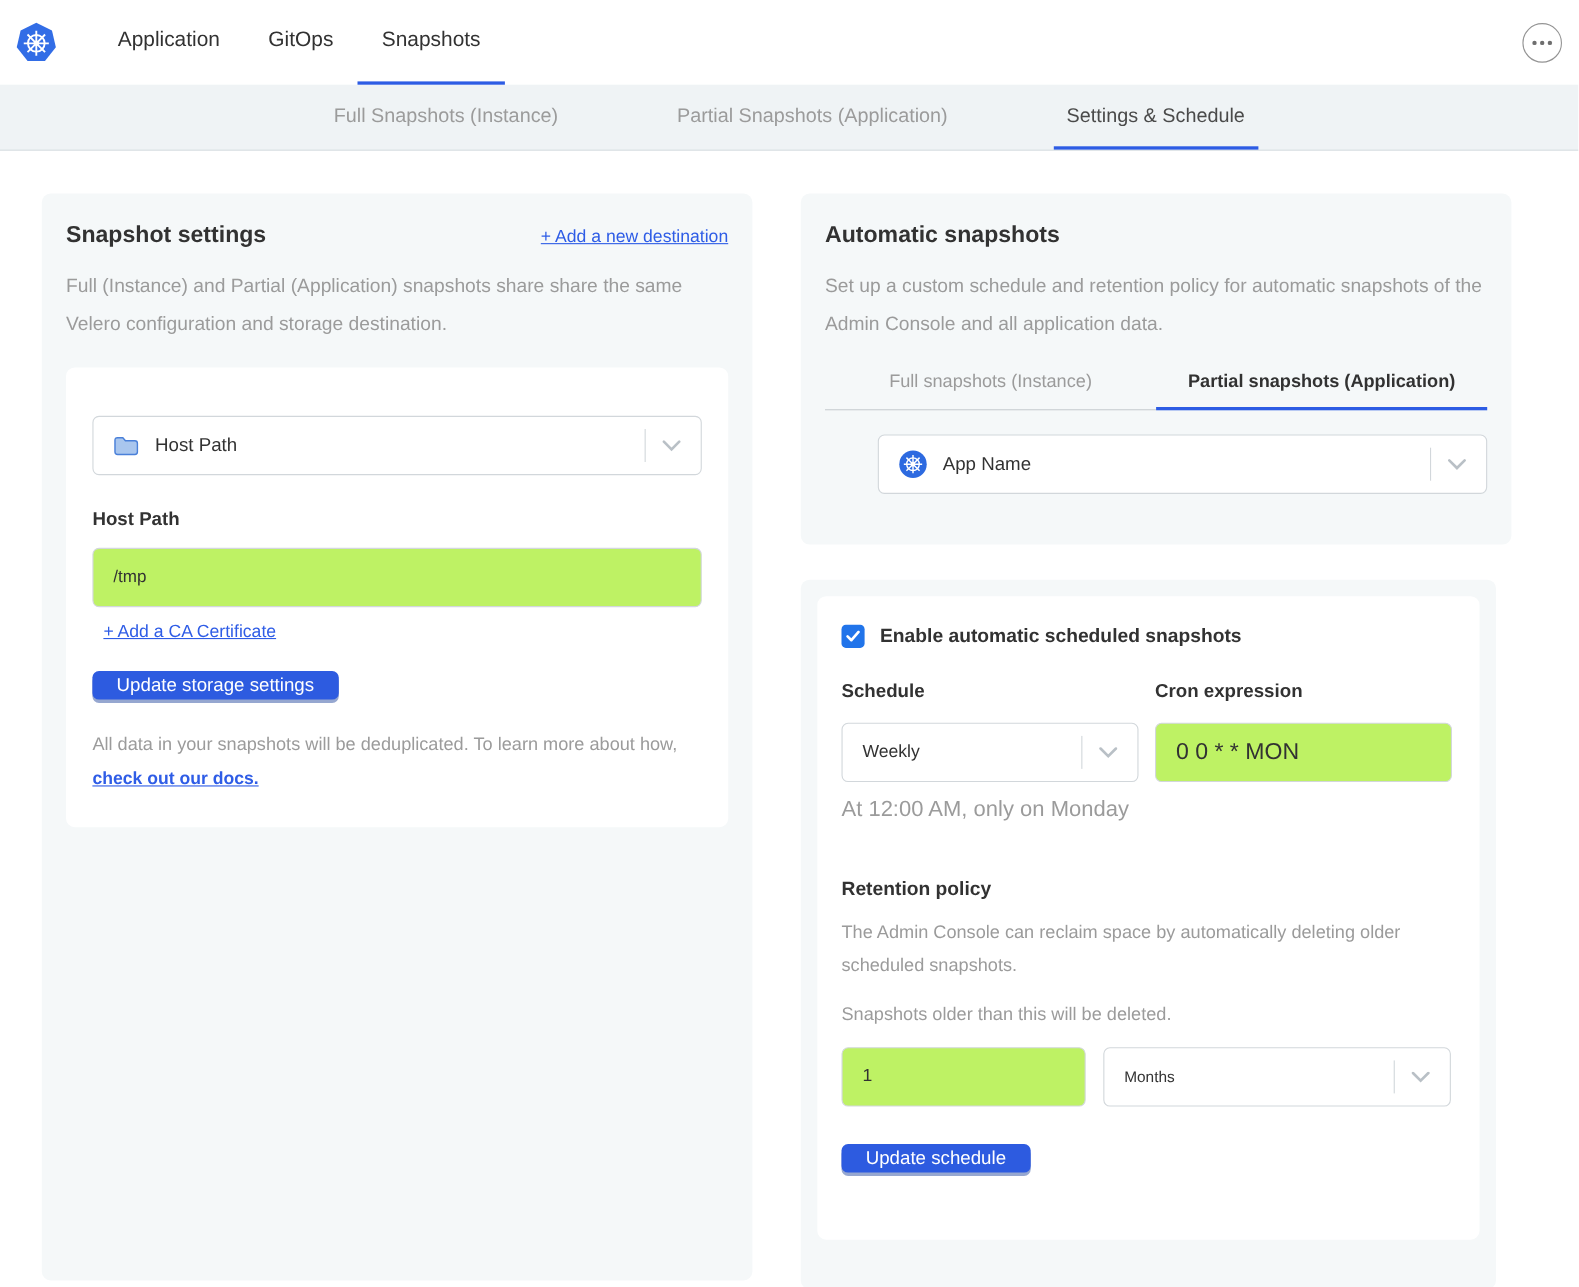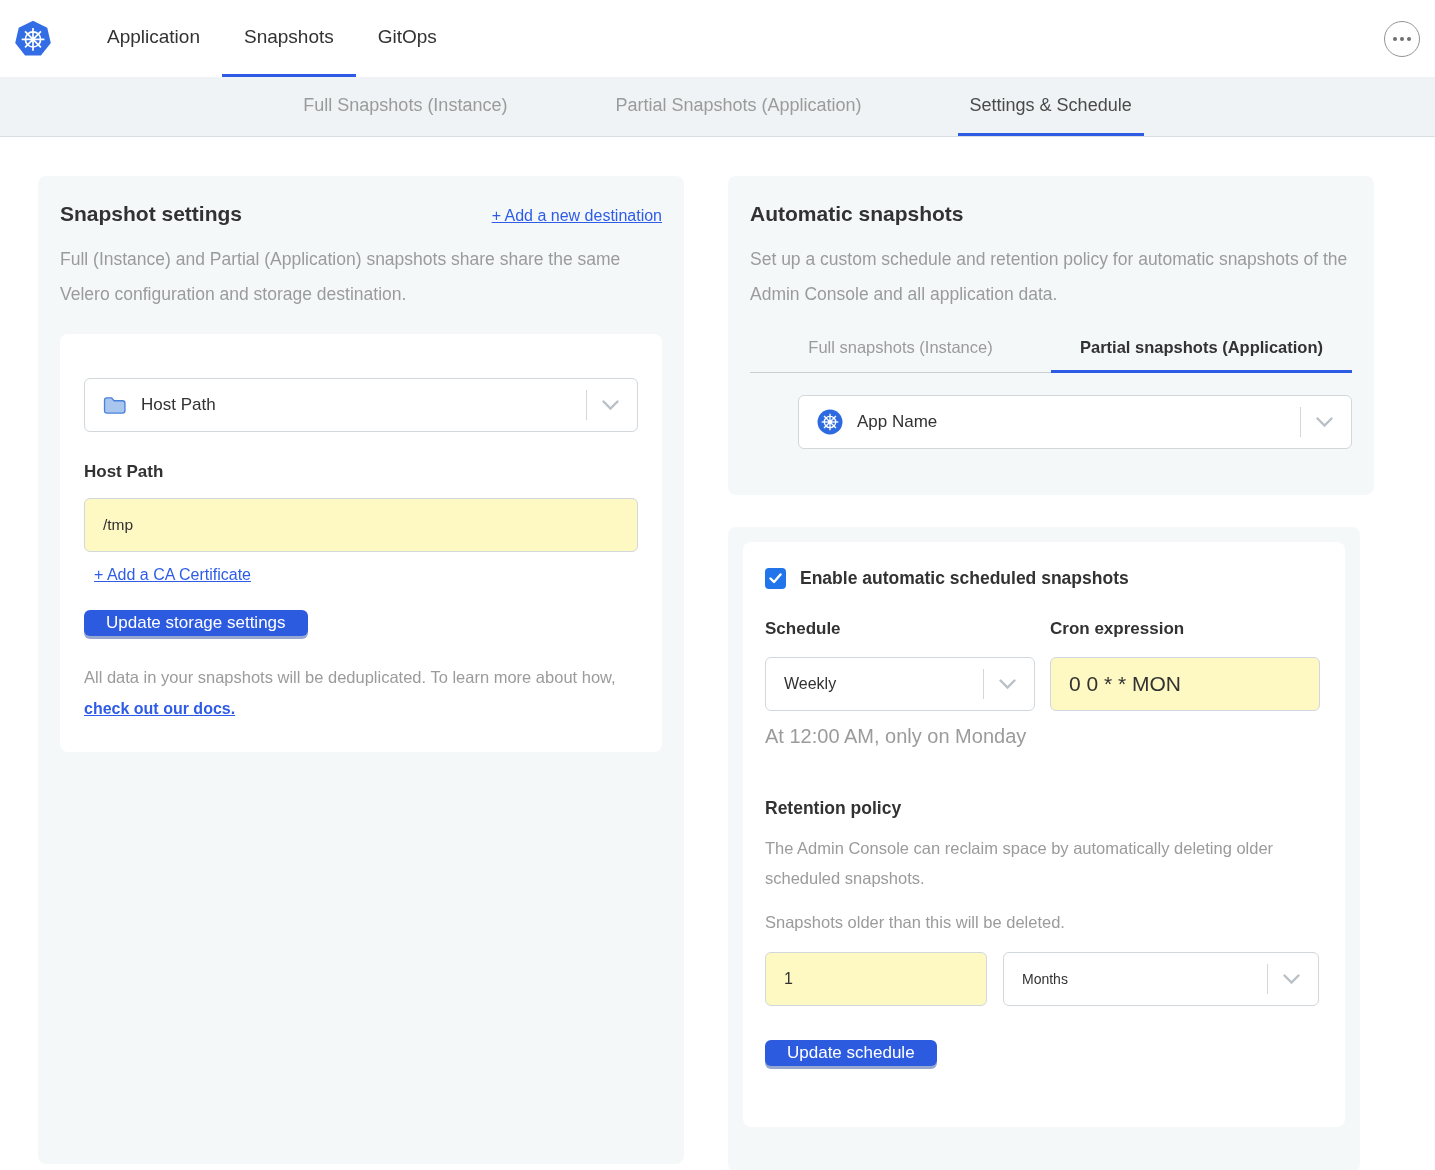--- a/index.html
+++ b/index.html
@@ -42,21 +42,21 @@
   .field-label { font-size:17px; font-weight:bold; color:#323232; display:block; }
 
   .select { height:54px; border:1px solid #d2d7db; border-radius:6px; background:#fff;
     display:flex; align-items:center; padding:0 18px; cursor:pointer; }
   .select .val { font-size:17px; color:#323232; }
   .select .spacer { flex:1; }
   .select .divider { width:1px; height:30px; background:#d2d7db; }
   .select .chev { margin-left:15px; display:flex; }
 
   .text-input { width:100%; height:54px; border:1px solid #d2d7db; border-radius:6px;
-    background:#fef9c3; padding:0 18px; font-size:15.5px; color:#323232;
+    background:#bef264; padding:0 18px; font-size:15.5px; color:#323232;
     font-family:"Liberation Sans", sans-serif; }
 
   .btn { background:#2d5be0; color:#fff; font-weight:normal; font-size:17px; border:none;
     border-radius:6px; padding:3px 22px; cursor:pointer;
     font-family:"Liberation Sans", sans-serif; box-shadow:0 3px 0 rgba(23,60,150,0.45); } .mt14 { margin-top:14px; } .mt16 { margin-top:16px; } .mt26 { margin-top:26px; } .mt30 { margin-top:30px; }
 
   .muted-note { font-size:16.5px; line-height:31px; color:#9b9b9b; }
 
   
   .right-top-card { width:646px; padding:26px 22px 46px; }
@@ -102,22 +102,22 @@
         <line x1="50" y1="51" x2="50" y2="81"></line>
       <line x1="50" y1="51" x2="71" y2="30"></line>
         <line x1="50" y1="51" x2="29" y2="30"></line>
       <line x1="50" y1="51" x2="71" y2="72"></line>
         <line x1="50" y1="51" x2="29" y2="72"></line>
     </g>
     <circle cx="50" cy="51" r="6.5" fill="#fff"></circle>
   </svg>
   <div class="nav">
     <div class="nav-item">Application</div>
+    <div class="nav-item">GitOps</div>
     <div class="nav-item active">Snapshots</div>
-    <div class="nav-item">GitOps</div>
   </div>
   <div class="menu-btn">
     <i></i>
       <i></i>
       <i></i>
   </div>
 </div>
 
 <div class="subnav">
   <div class="subnav-item">Full Snapshots (Instance)</div>

